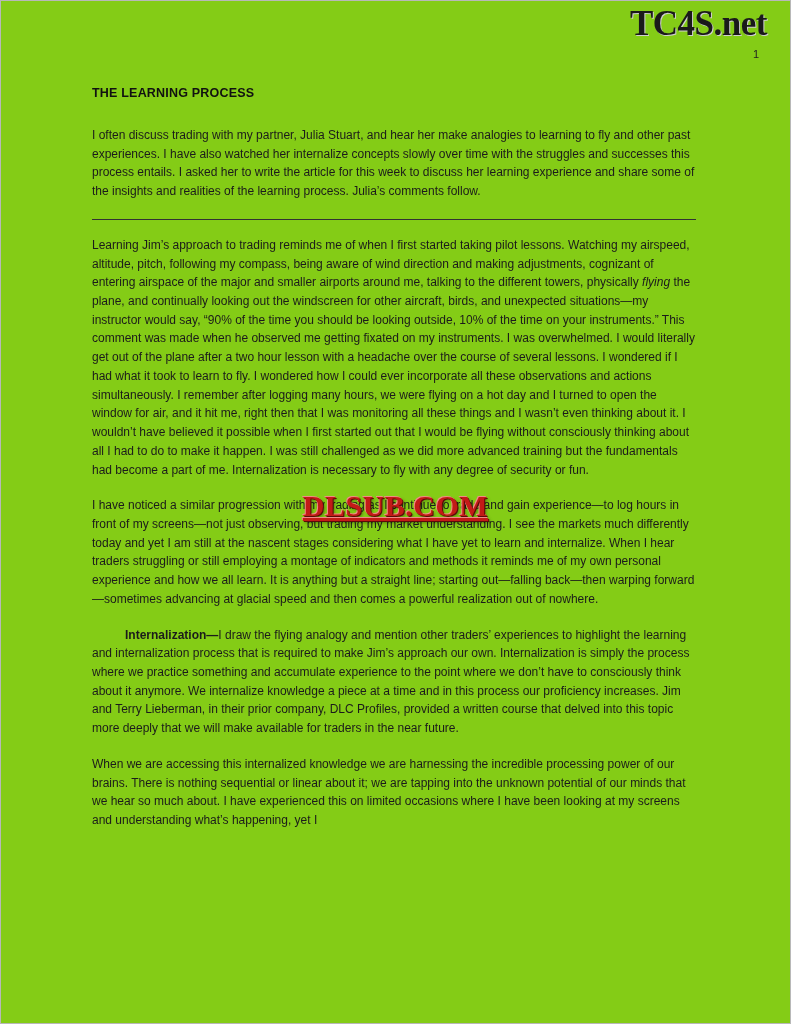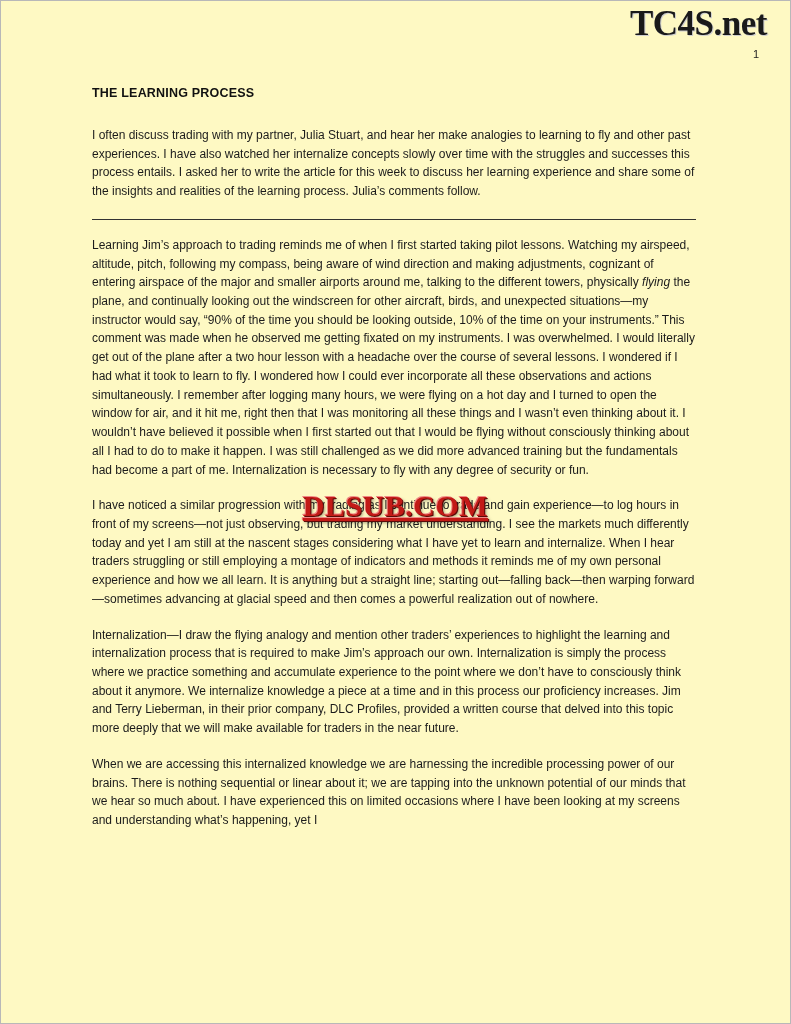--- a/index.html
+++ b/index.html
@@ -4,21 +4,21 @@
 <style>
   html, body {
     margin: 0;
     padding: 0;
     background: #8a8a8a;
   }
   .page {
     position: relative;
     width: 791px;
     height: 1024px;
-    background: #fef9c3;
+    background: #84cc16;
     overflow: hidden;
     font-family: "Liberation Sans", sans-serif;
     box-sizing: border-box;
   }
   .page-border {
     position: absolute;
     left: 0; top: 0;
     width: 791px; height: 1024px;
     border: 1px solid #b8b8b8;
     box-sizing: border-box;
@@ -70,21 +70,21 @@
   p.tight {
     margin-bottom: 0;
     margin-top: 12px;
   }
   hr.rule {
     border: none;
     border-top: 1px solid #333;
     margin: 18px 0 16px 0;
   }
   .ital { font-style: italic; text-align: center; }
-  .bold { font-weight: normal; }
+  .bold { font-weight: bold; margin-left: 33px; }
 
   
   .dlsub {
     position: absolute;
     left: 50%;
     top: 489px;
     transform: translateX(-50%);
     font-family: "Liberation Serif", serif;
     font-weight: bold;
     font-size: 30px;

